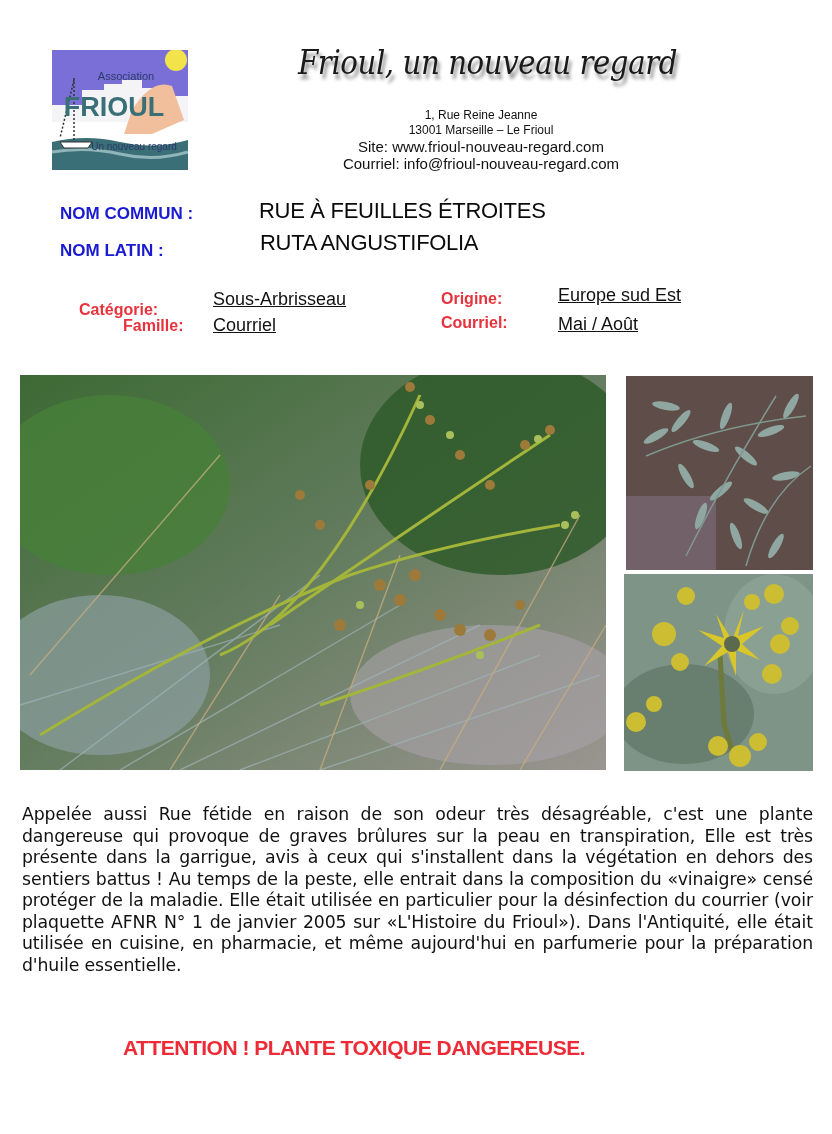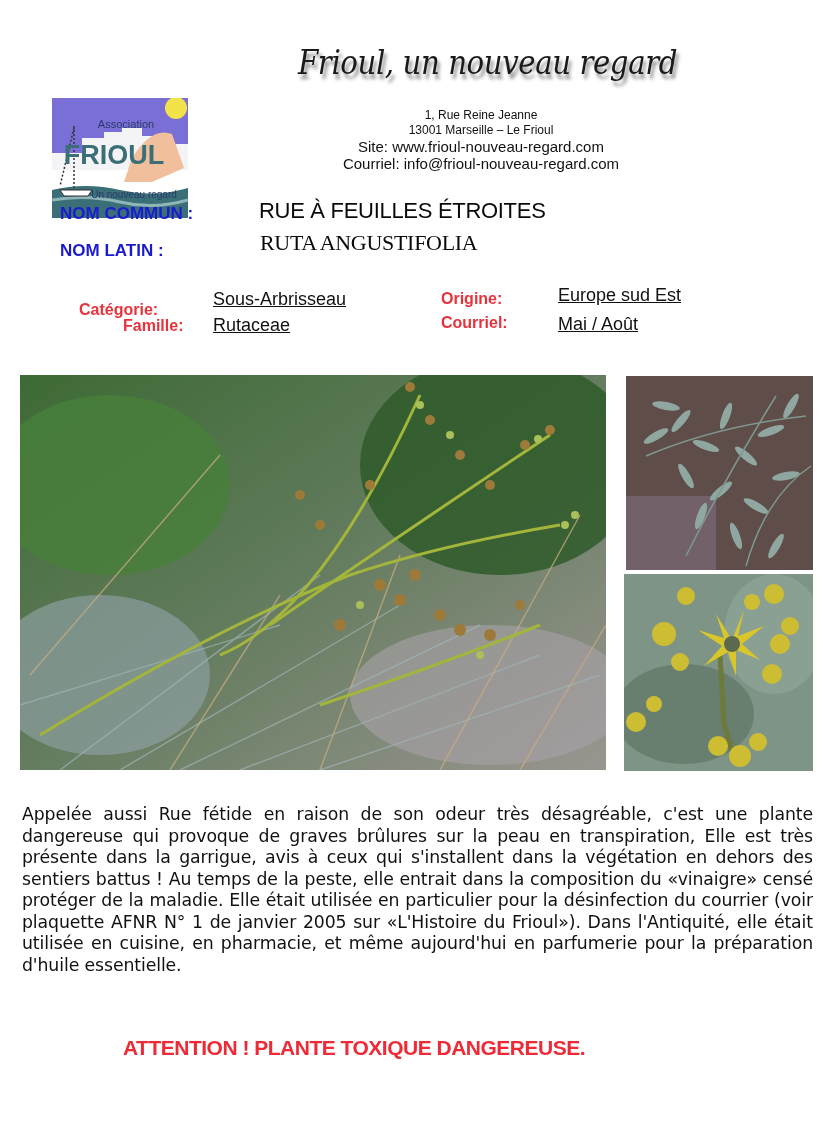--- a/index.html
+++ b/index.html
@@ -1,19 +1,19 @@
 <!DOCTYPE html>
 <html><head>
 <meta charset="utf-8">
 <style>
   * { margin:0; padding:0; box-sizing:border-box; }
   html, body { width:832px; height:1134px; background:#ffffff; overflow:hidden; }
   body { position:relative; font-family:"DejaVu Sans", sans-serif; color:#111; }
 
-  .logo { position:absolute; left:52px; top:50px; width:136px; height:120px; overflow:hidden; background:#fff;margin-top:48px; }
+  .logo { position:absolute; left:52px; top:50px; width:136px; height:120px; overflow:hidden; background:#fff; }
   .logo svg { display:block; }
 
   .brand-title { position:absolute; left:298px; top:42px; width:390px; text-align:center;
     font-family:"DejaVu Serif", serif; font-style:italic; font-size:34px; color:#1a1a1a;
     letter-spacing:-0.5px; text-shadow:3px 5px 4px rgba(0,0,0,0.45); transform:scaleX(0.86); transform-origin:left center; white-space:nowrap; }
 
   .address { position:absolute; left:300px; top:108px; width:362px; text-align:center; color:#111; font-family:"Liberation Sans", sans-serif; }
   .address .small { font-size:12px; line-height:15px; }
   .address .big { font-size:15px; line-height:17px; }
   .lbl-blue { position:absolute; color:#1a1ad0; font-weight:bold; font-size:17px; font-family:"Liberation Sans", sans-serif; white-space:nowrap; }
@@ -56,26 +56,26 @@
 <div class="address">
   <div class="small">1, Rue Reine Jeanne</div>
   <div class="small">13001 Marseille – Le Frioul</div>
   <div class="big">Site: www.frioul-nouveau-regard.com</div>
   <div class="big">Courriel: info@frioul-nouveau-regard.com</div>
 </div>
 
 <div class="lbl-blue" style="left:60px; top:204px;">NOM COMMUN  :</div>
 <div class="val-name" style="left:259px; top:198px;">RUE À FEUILLES ÉTROITES</div>
 <div class="lbl-blue" style="left:60px; top:241px;">NOM LATIN  :</div>
-<div class="val-name" style="left:260px; top:230px;font-family:Liberation Serif, serif;">RUTA  ANGUSTIFOLIA</div>
+<div class="val-name" style="left:260px; top:230px;">RUTA  ANGUSTIFOLIA</div>
 
 <div class="meta lbl-red" style="left:79px; top:301px;">Catégorie:</div>
 <div class="meta val-meta" style="left:213px; top:289px;">Sous-Arbrisseau</div>
 <div class="meta lbl-red" style="left:79px; top:317px;margin-left:44px;">Famille:</div>
-<div class="meta val-meta" style="left:213px; top:315px;">Rutaceae</div>
+<div class="meta val-meta" style="left:213px; top:315px;">Courriel</div>
 <div class="meta lbl-red" style="left:441px; top:290px;">Origine:</div>
 <div class="meta val-meta" style="left:558px; top:285px;">Europe sud Est</div>
 <div class="meta lbl-red" style="left:441px; top:314px;">Courriel:</div>
 <div class="meta val-meta" style="left:558px; top:314px;">Mai / Août</div>
 
 <div class="photo" style="left:20px; top:375px; width:586px; height:395px;">
   <svg viewBox="0 0 586 395" preserveAspectRatio="none">
     <defs>
       <linearGradient id="bgA" x1="0" y1="0" x2="1" y2="1">
         <stop offset="0" stop-color="#3d6a34"></stop>

